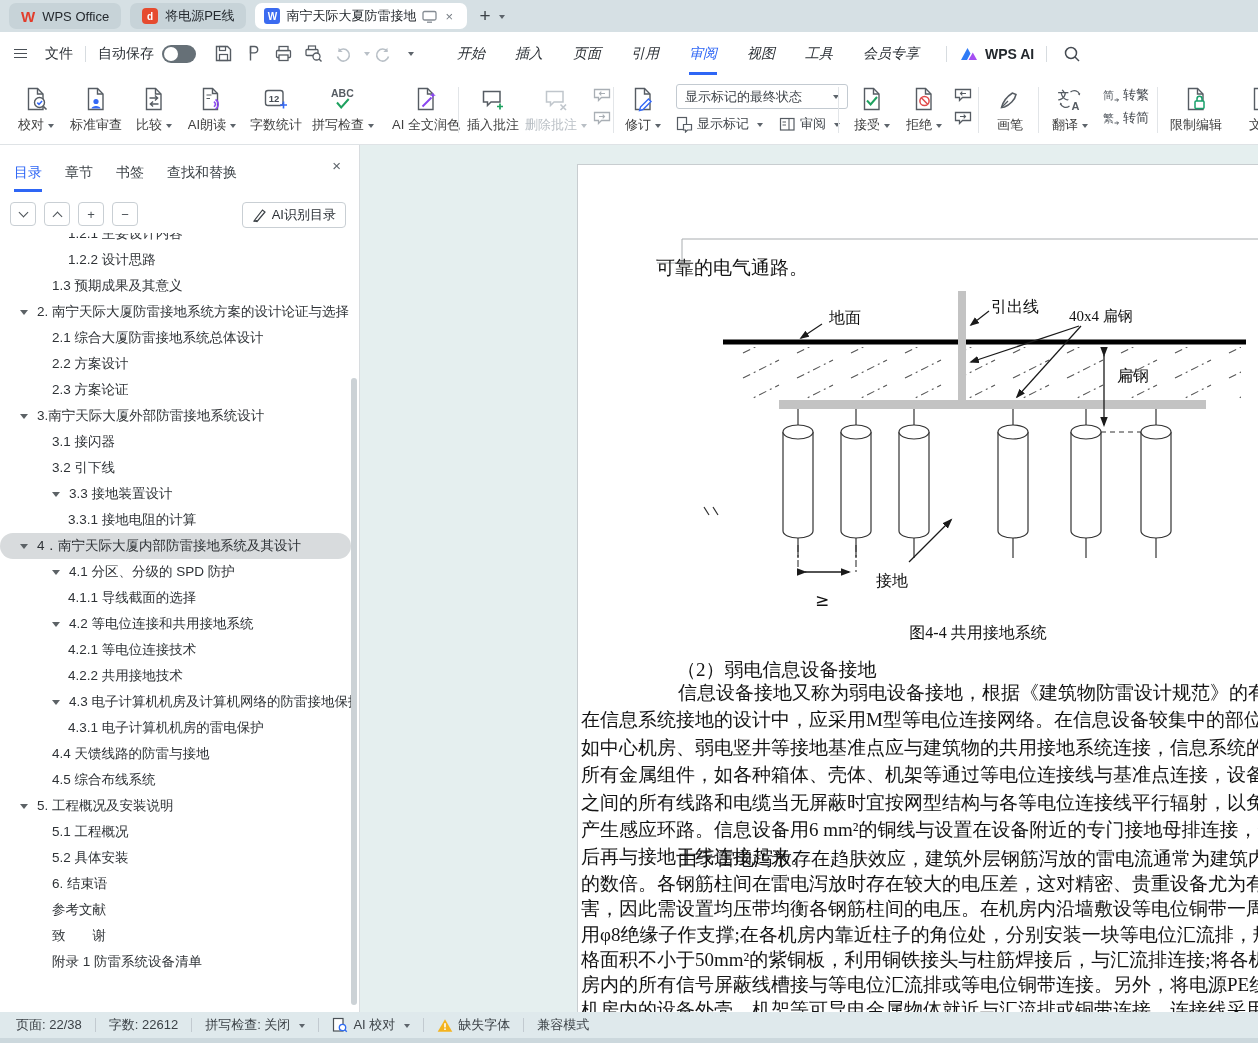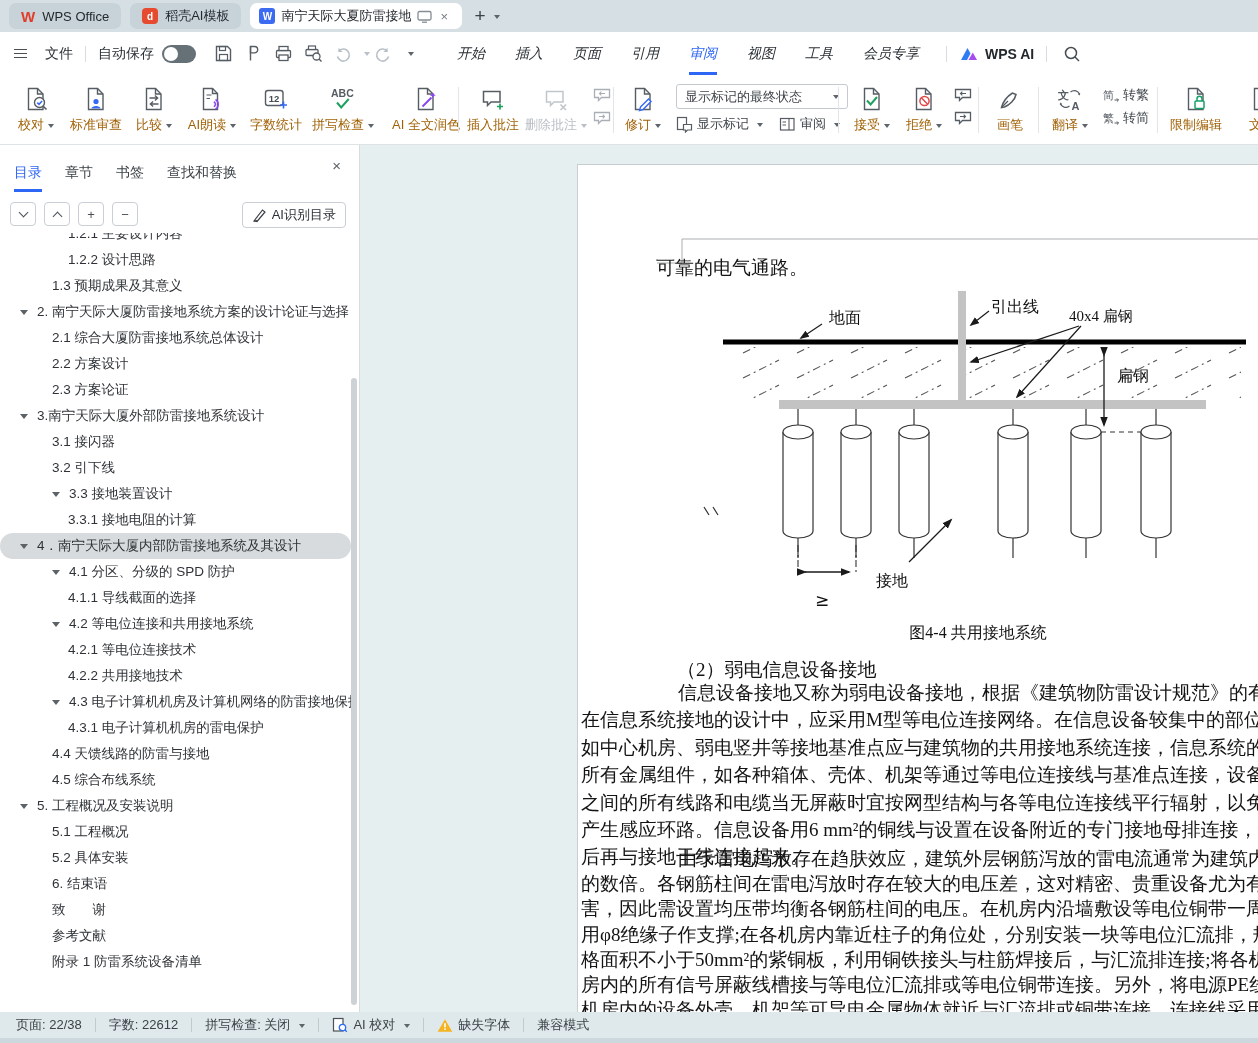--- a/index.html
+++ b/index.html
@@ -35,21 +35,21 @@
   .menus .mi{margin:0 15px;color:#2b3036;height:100%;display:flex;align-items:center;border-bottom:3px solid transparent;padding-top:3px;font-style:italic;}
   .menus .mi.active{color:#2e66f5;border-bottom-color:#2e66f5;}
   .wpsai{display:flex;align-items:center;gap:6px;color:#23282d;font-weight:bold;}
 
   
   .ribbon{position:absolute;left:0;top:75px;width:100%;height:70px;background:#fff;border-bottom:1px solid #dfe3e6;}
   .rgroup{position:absolute;top:0;height:70px;display:flex;align-items:flex-start;}
   .rdiv{position:absolute;top:12px;width:1px;height:46px;background:#e2e5e8;}
   .rbtn{display:flex;flex-direction:column;align-items:center;padding-top:9px;}
   .ricn{height:30px;display:flex;align-items:center;justify-content:center;}
-  .rlbl{font-size:13px;color:#a16207;margin-top:2px;display:flex;align-items:center;white-space:nowrap;}
+  .rlbl{font-size:13px;color:#404040;margin-top:2px;display:flex;align-items:center;white-space:nowrap;}
   .rbtn.disabled .rlbl{color:#b9bfc5;}
   .rsmcol{display:flex;flex-direction:column;gap:8px;padding-top:13px;margin-left:4px;}
   .g3col{display:flex;flex-direction:column;padding-top:9px;margin-left:10px;}
   .rdrop{width:172px;height:25px;border:1px solid #c3cad1;border-radius:3px;display:flex;align-items:center;padding:0 8px;font-size:13px;color:#3f444a;}
   .rdrop .caret{margin-left:auto;}
   .minirow{display:flex;gap:16px;margin-top:6px;font-size:13px;color:#3f444a;}
   .minibtn{display:flex;align-items:center;gap:4px;}
   .convcol{display:flex;flex-direction:column;gap:5px;padding-top:11px;margin-left:8px;font-size:13px;color:#3f444a;}
   .convrow{display:flex;align-items:center;gap:3px;}
   .grpexp{position:absolute;left:1142px;top:126px;font-size:10px;color:#9aa1a8;}
@@ -103,21 +103,21 @@
 
 <div class="app">
 
   <div class="tabbar">
     <div class="tab gray">
       <span class="wlogo">W</span>
       <span>WPS Office</span>
     </div>
     <div class="tab gray">
       <span class="dkicon">d</span>
-      <span>稻壳AI模板</span>
+      <span>将电源PE线</span>
     </div>
     <div class="tab active">
       <span class="wdoc">W</span>
       <span class="tabttl">南宁天际大夏防雷接地系统设</span>
       <svg width="15" height="15" viewBox="0 0 15 15">
           <rect x="1" y="2.5" width="13" height="8.5" rx="1.5" fill="none" stroke="#858c93" stroke-width="1.3"></rect>
           <path d="M5 13.2h5" stroke="#858c93" stroke-width="1.3"></path>
         </svg>
       <span class="tabx">×</span>
     </div>
@@ -623,24 +623,24 @@
         <div class="toc-row lv2">
           <span>5.1 工程概况</span>
         </div>
         <div class="toc-row lv2">
           <span>5.2 具体安装</span>
         </div>
         <div class="toc-row lv2">
           <span>6. 结束语</span>
         </div>
         <div class="toc-row lv2">
+          <span>参考文献</span>
+        </div>
+        <div class="toc-row lv2">
           <span>致　　谢</span>
-        </div>
-        <div class="toc-row lv2">
-          <span>参考文献</span>
         </div>
         <div class="toc-row lv2">
           <span>附录 1 防雷系统设备清单</span>
         </div>
       </div>
     <div class="sthumb"></div>
   </div>
 
   <div class="docarea">
     <div class="page">

